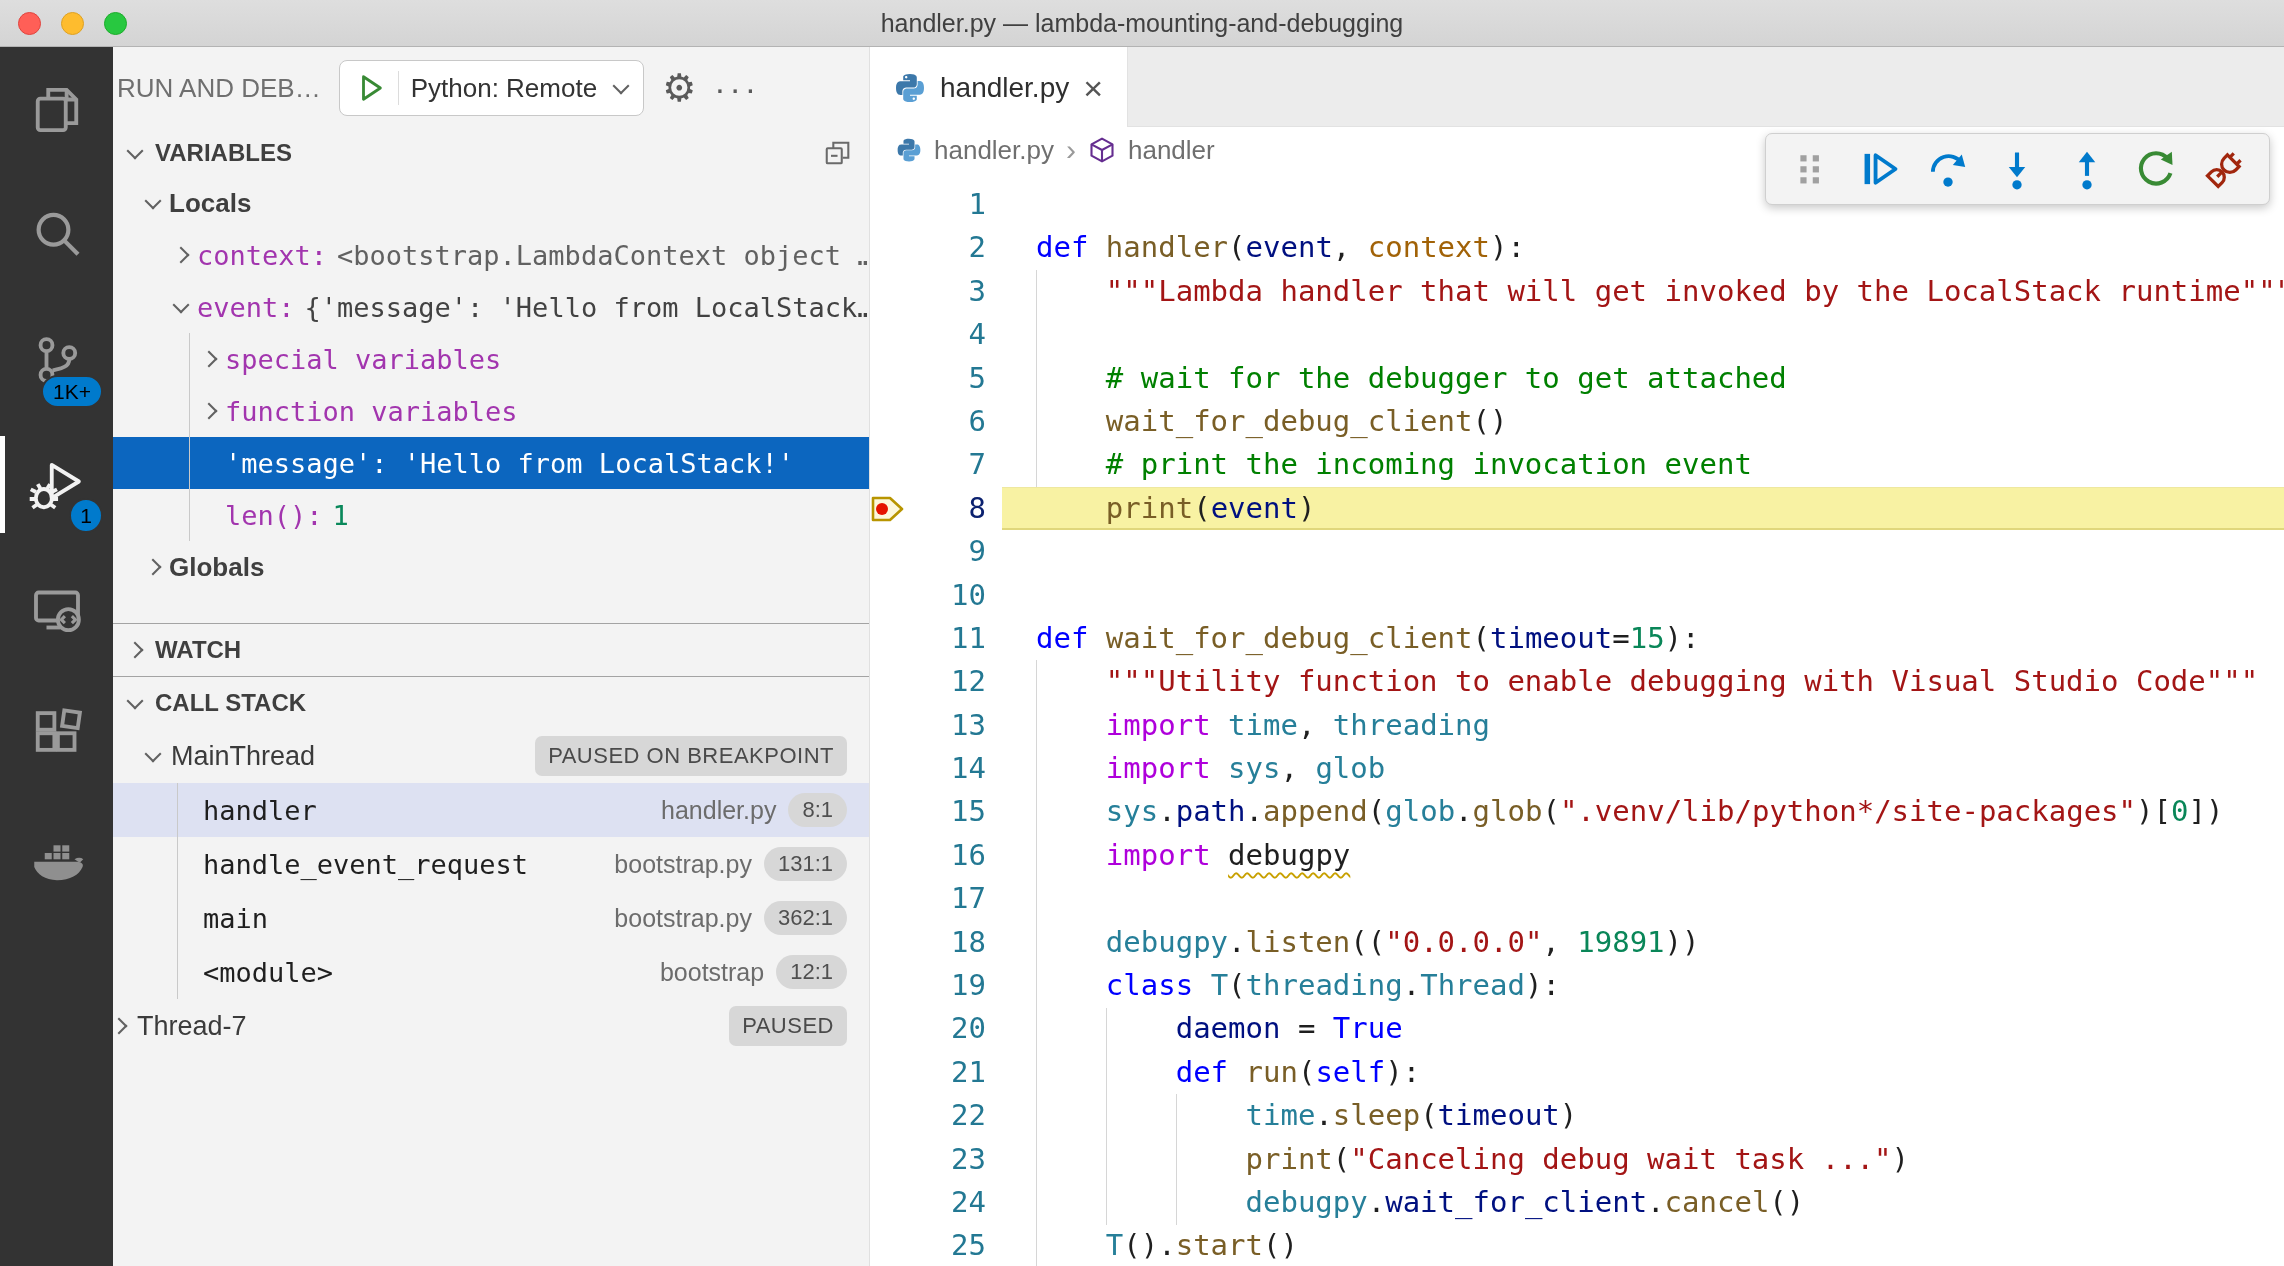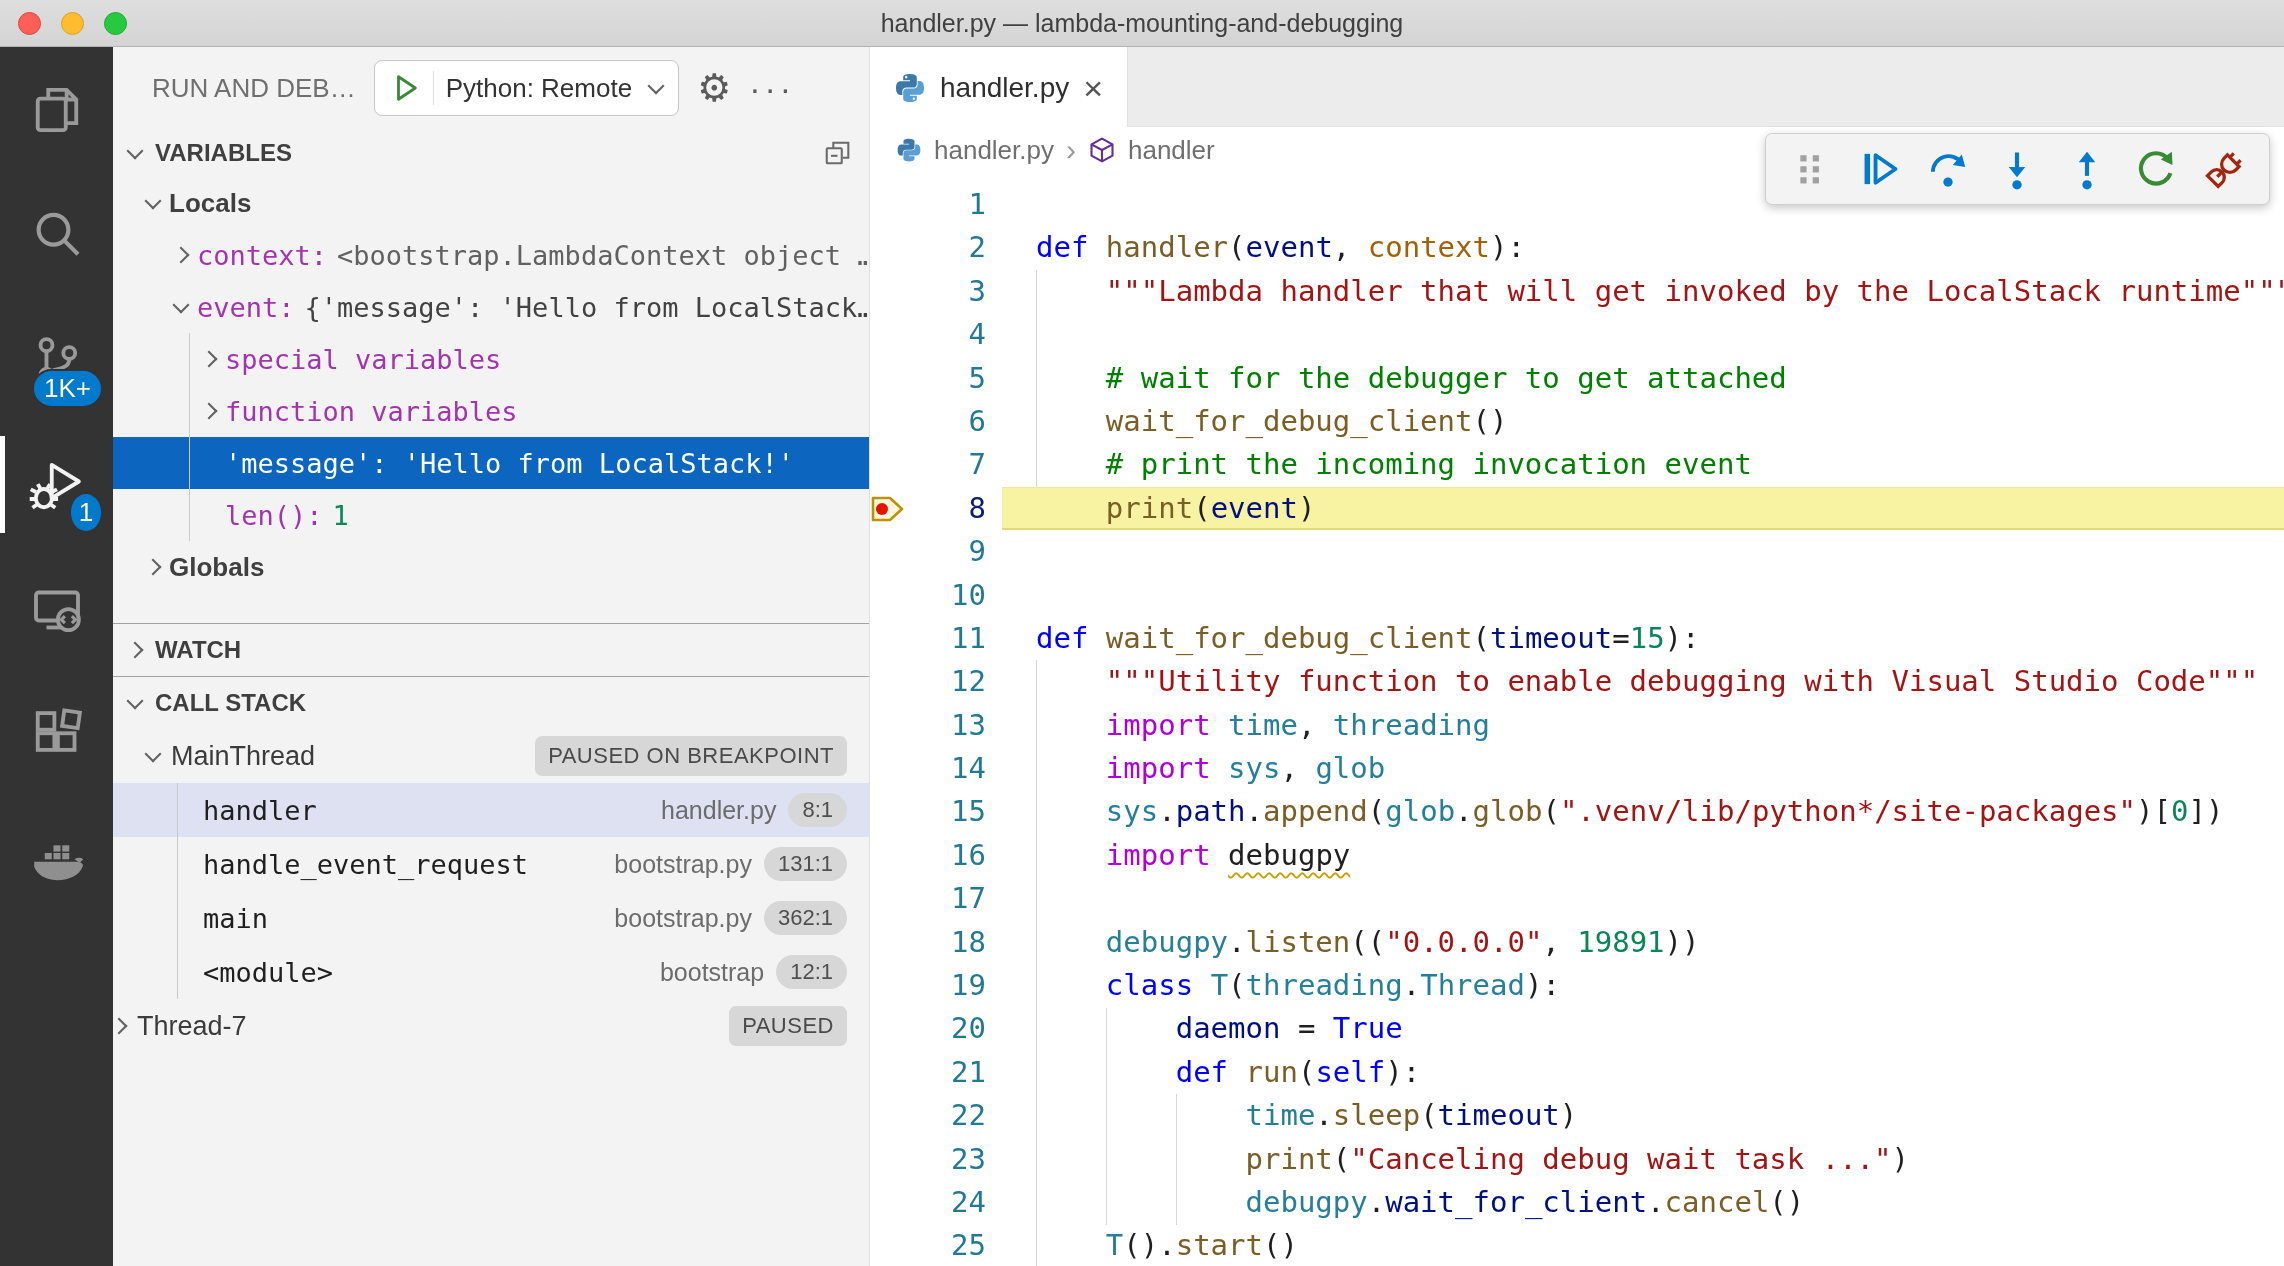--- a/index.html
+++ b/index.html
@@ -16,26 +16,26 @@
   .light.yellow { background:#febc2e; border:1px solid #dea123; }
   .light.green { background:#28c840; border:1px solid #1dad2b; }
 
   .main { display:flex; height:1219px; }
 
   
   .activitybar { width:113px; background:#333333; display:flex; flex-direction:column; }
   .ab-item { height:125px; position:relative; display:flex; align-items:center; justify-content:center; cursor:pointer; }
   .ab-item svg { width:56px; height:56px; }
   .ab-item.active::before { content:""; position:absolute; left:0; top:14px; bottom:14px; width:5px; background:#ffffff; }
-  .ab-badge { position:absolute; right:10px; bottom:14px; background:#007acc; color:#fef9c3; font-size:26px; border-radius:22px; padding:3px 10px; line-height:1.1; border:2px solid #333; }
+  .ab-badge { position:absolute; right:10px; bottom:14px; background:#007acc; color:#000000; font-size:21px; border-radius:22px; padding:3px 10px; line-height:1.1; border:2px solid #333; }
   .ab-badge.round { min-width:34px; text-align:center; padding:4px 6px; border-radius:50%; }
 
   
   .sidebar { width:757px; background:#f3f3f3; border-right:1px solid #e0e0e0; display:flex; flex-direction:column; position:relative; }
-  .sb-header { height:82px; display:flex; align-items:center; padding:0 18px 0 4px; gap:18px;margin-left:35px; }
+  .sb-header { height:82px; display:flex; align-items:center; padding:0 18px 0 4px; gap:18px; }
   .sb-header .sb-title { color:#6f6f6f; font-size:26px; white-space:nowrap; }
   .cfg-pill { background:#ffffff; border:1px solid #c8c8c8; border-radius:8px; height:56px; display:flex; align-items:center; padding:0 16px; gap:12px; cursor:pointer; }
   .cfg-pill .divider { width:1px; height:34px; background:#dcdcdc; }
   .cfg-pill .cfg-label { font-size:26px; color:#333; }
   .chev { display:inline-block; border:solid #616161; border-width:0 2.5px 2.5px 0; padding:5px; }
   .chev.down { transform:rotate(45deg); margin-top:-4px; }
   .chev.right { transform:rotate(-45deg); }
   .chev.none { visibility:hidden; }
   .gear { font-size:38px; color:#5a5a5a; cursor:pointer; font-family:"DejaVu Sans", sans-serif; }
   .dots { font-size:34px; color:#5a5a5a; letter-spacing:4px; cursor:pointer; }

